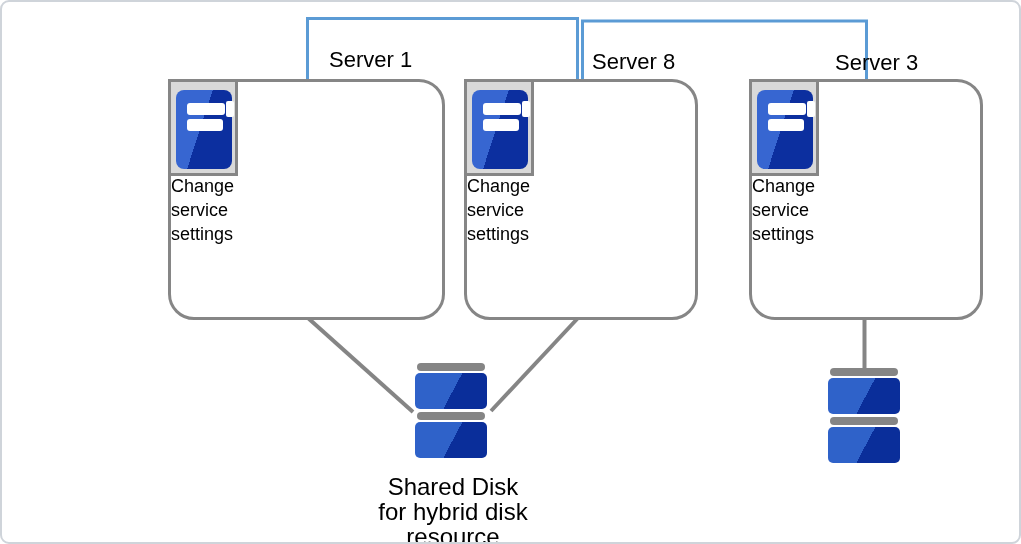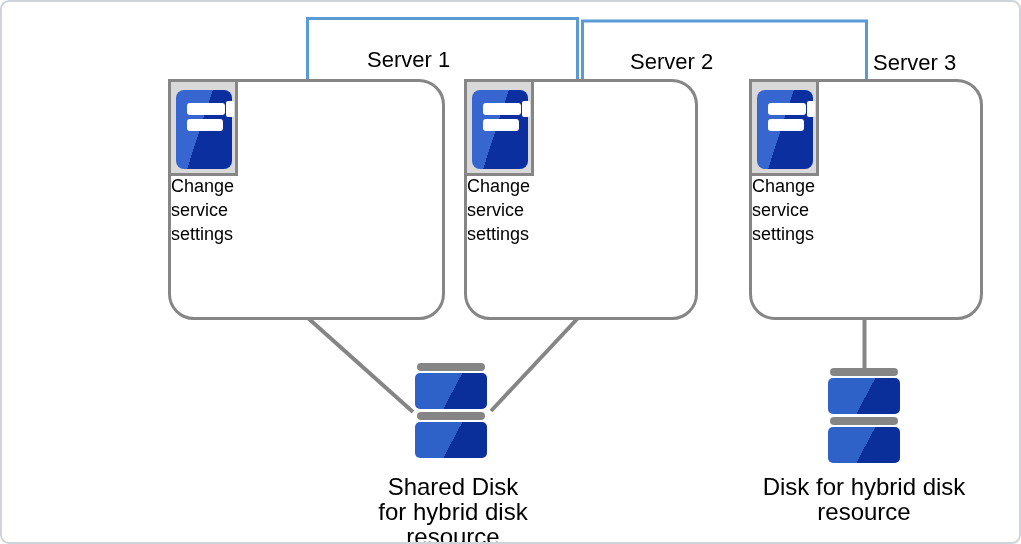--- a/index.html
+++ b/index.html
@@ -47,21 +47,20 @@
     z-index: 2;
   }
   .server-box.wide { width: 277px; }
   .server-title {
     position: absolute;
     font-size: 22px;
     color: var(--text-color);
     white-space: nowrap;
     z-index: 2;
     top: 45px;
-    margin-left: 38px;
   }
   .box-text {
     position: absolute;
     left: 0; right: 0;
     top: 92px;
     text-align: left;
     font-size: 18px;
     line-height: 24px;
     color: var(--text-color);
     white-space: pre-line;
@@ -123,21 +122,21 @@
 
   <svg class="wires" viewBox="0 0 1021 544" xmlns="http://www.w3.org/2000/svg">
     <path class="bus" d="M305.5,80 L305.5,16.5 L575.5,16.5 L575.5,80"></path>
     <path class="bus" d="M580.5,80 L580.5,19 L864.5,19 L864.5,80"></path>
     <line class="glink" x1="306" y1="316" x2="411" y2="410"></line>
     <line class="glink" x1="576" y1="316" x2="489" y2="409"></line>
     <line class="glink" x1="862.5" y1="316" x2="862.5" y2="368"></line>
   </svg>
 
   <div class="server-title" style="left:327px;">Server 1</div>
-  <div class="server-title" style="left:590px; top:47px;">Server 2</div>
+  <div class="server-title" style="left:590px; top:47px;">Server 8</div>
   <div class="server-title" style="left:833px; top:48px;">Server 3</div>
 
   <div class="server-box wide" style="left:166px;">
     <div class="box-text">Change
 service
 settings</div>
   </div>
   <div class="server-box" style="left:462px;">
     <div class="box-text">Change
 service
@@ -179,16 +178,14 @@
   </div>
   <div class="disk" style="left:826px; top:366px;">
     <div class="bar1"></div>
     <div class="body1"></div>
     <div class="bar2"></div>
     <div class="body2"></div>
   </div>
 
   <div class="disk-label" style="left:329px; width:244px;">Shared Disk
 for hybrid disk resource</div>
-  <div class="disk-label" style="left:742px; width:240px;">Disk for hybrid disk
-resource</div>
 
 </div>
 
 </body></html>

